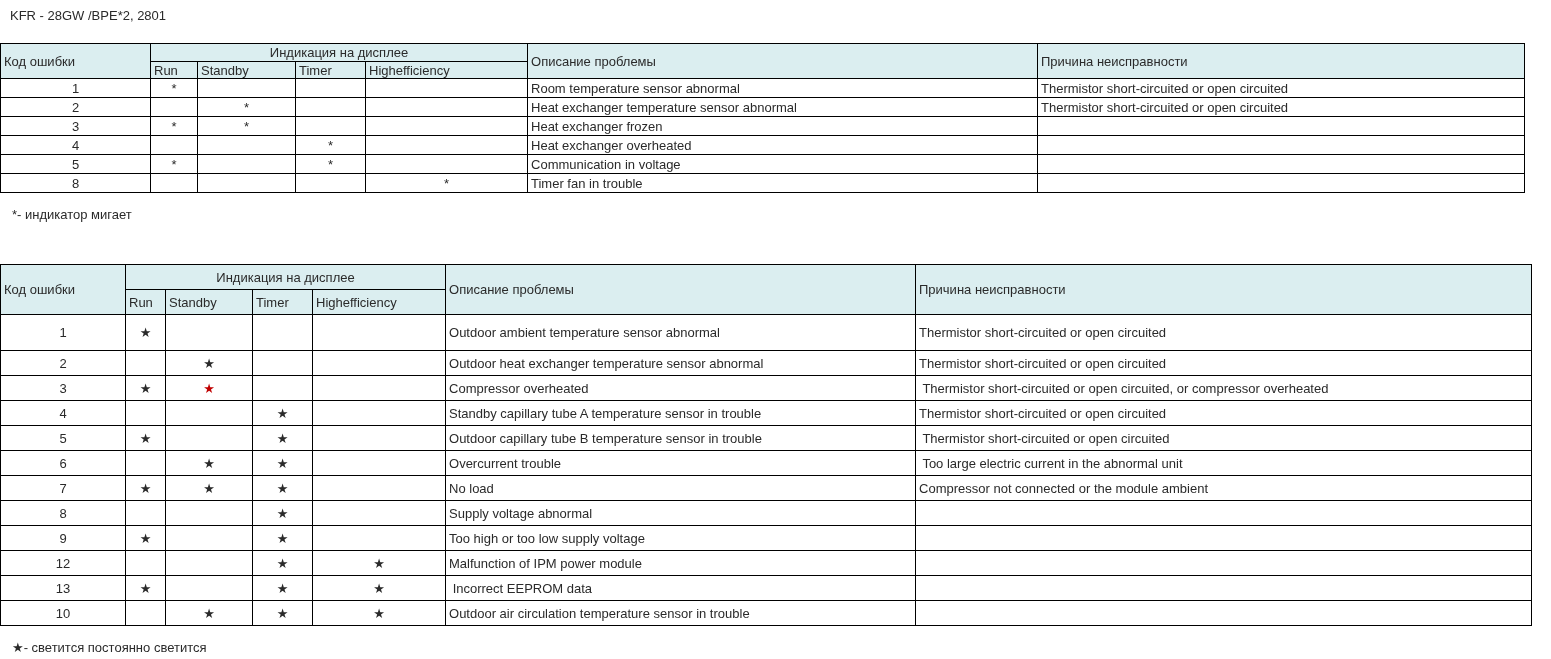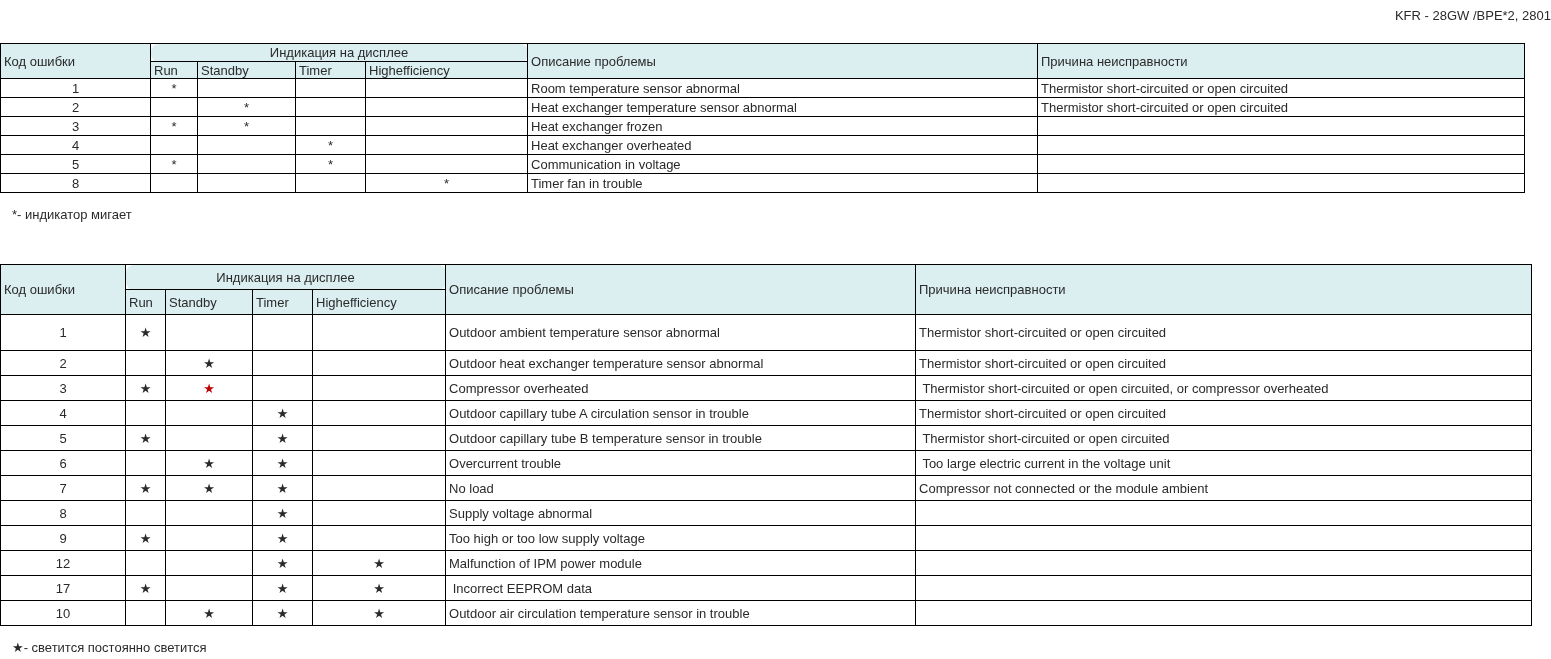--- a/index.html
+++ b/index.html
@@ -2,32 +2,32 @@
 <html><head>
 <meta charset="utf-8">
 <style>
   html,body { margin:0; padding:0; background:#ffffff; }
   body {
     width:1551px; height:659px;
     font-family:"Liberation Sans", sans-serif;
     font-size:13px; color:#2a2a2a;
     overflow:hidden;
   }
-  .doc-title { margin:8px 0 0 10px;text-align:right; }
+  .doc-title { margin:8px 0 0 10px; }
 
   table { border-collapse:collapse; table-layout:fixed; }
   th, td {
     border:1px solid #000;
     font-weight:normal;
     padding:0 3px;
     vertical-align:middle;
     overflow:hidden;
   }
   thead th { background:#dbeef0; text-align:left; }
-  th.center { text-align:center;border-radius:8px; }
+  th.center { text-align:center; }
 
   
   .t1 { margin-top:20px; width:1524px; }
   .t1 thead tr.hr1 th { height:17px; }
   .t1 thead tr.hr2 th { height:16px; }
   .t1 tbody tr { height:19px; }
 
   
   .t2 { margin-top:42px; width:1531px; }
   .t2 thead tr th { height:24px; }
@@ -180,40 +180,40 @@
       <td class="mark"></td>
       <td class="txt">Compressor overheated</td>
       <td class="txt"> Thermistor short-circuited or open circuited, or compressor overheated</td>
     </tr>
     <tr>
       <td class="code">4</td>
       <td class="mark"></td>
       <td class="mark"></td>
       <td class="mark">★</td>
       <td class="mark"></td>
-      <td class="txt">Outdoor capillary tube A circulation sensor in trouble</td>
+      <td class="txt">Standby capillary tube A temperature sensor in trouble</td>
       <td class="txt">Thermistor short-circuited or open circuited</td>
     </tr>
     <tr>
       <td class="code">5</td>
       <td class="mark">★</td>
       <td class="mark"></td>
       <td class="mark">★</td>
       <td class="mark"></td>
       <td class="txt">Outdoor capillary tube B temperature sensor in trouble</td>
       <td class="txt"> Thermistor short-circuited or open circuited</td>
     </tr>
     <tr>
       <td class="code">6</td>
       <td class="mark"></td>
       <td class="mark">★</td>
       <td class="mark">★</td>
       <td class="mark"></td>
       <td class="txt">Overcurrent trouble</td>
-      <td class="txt"> Too large electric current in the voltage unit</td>
+      <td class="txt"> Too large electric current in the abnormal unit</td>
     </tr>
     <tr>
       <td class="code">7</td>
       <td class="mark">★</td>
       <td class="mark">★</td>
       <td class="mark">★</td>
       <td class="mark"></td>
       <td class="txt">No load</td>
       <td class="txt">Compressor not connected or the module ambient</td>
     </tr>
@@ -238,21 +238,21 @@
     <tr>
       <td class="code">12</td>
       <td class="mark"></td>
       <td class="mark"></td>
       <td class="mark">★</td>
       <td class="mark">★</td>
       <td class="txt">Malfunction of IPM power module</td>
       <td class="txt"></td>
     </tr>
     <tr>
-      <td class="code">17</td>
+      <td class="code">13</td>
       <td class="mark">★</td>
       <td class="mark"></td>
       <td class="mark">★</td>
       <td class="mark">★</td>
       <td class="txt"> Incorrect EEPROM data</td>
       <td class="txt"></td>
     </tr>
     <tr>
       <td class="code">10</td>
       <td class="mark"></td>

